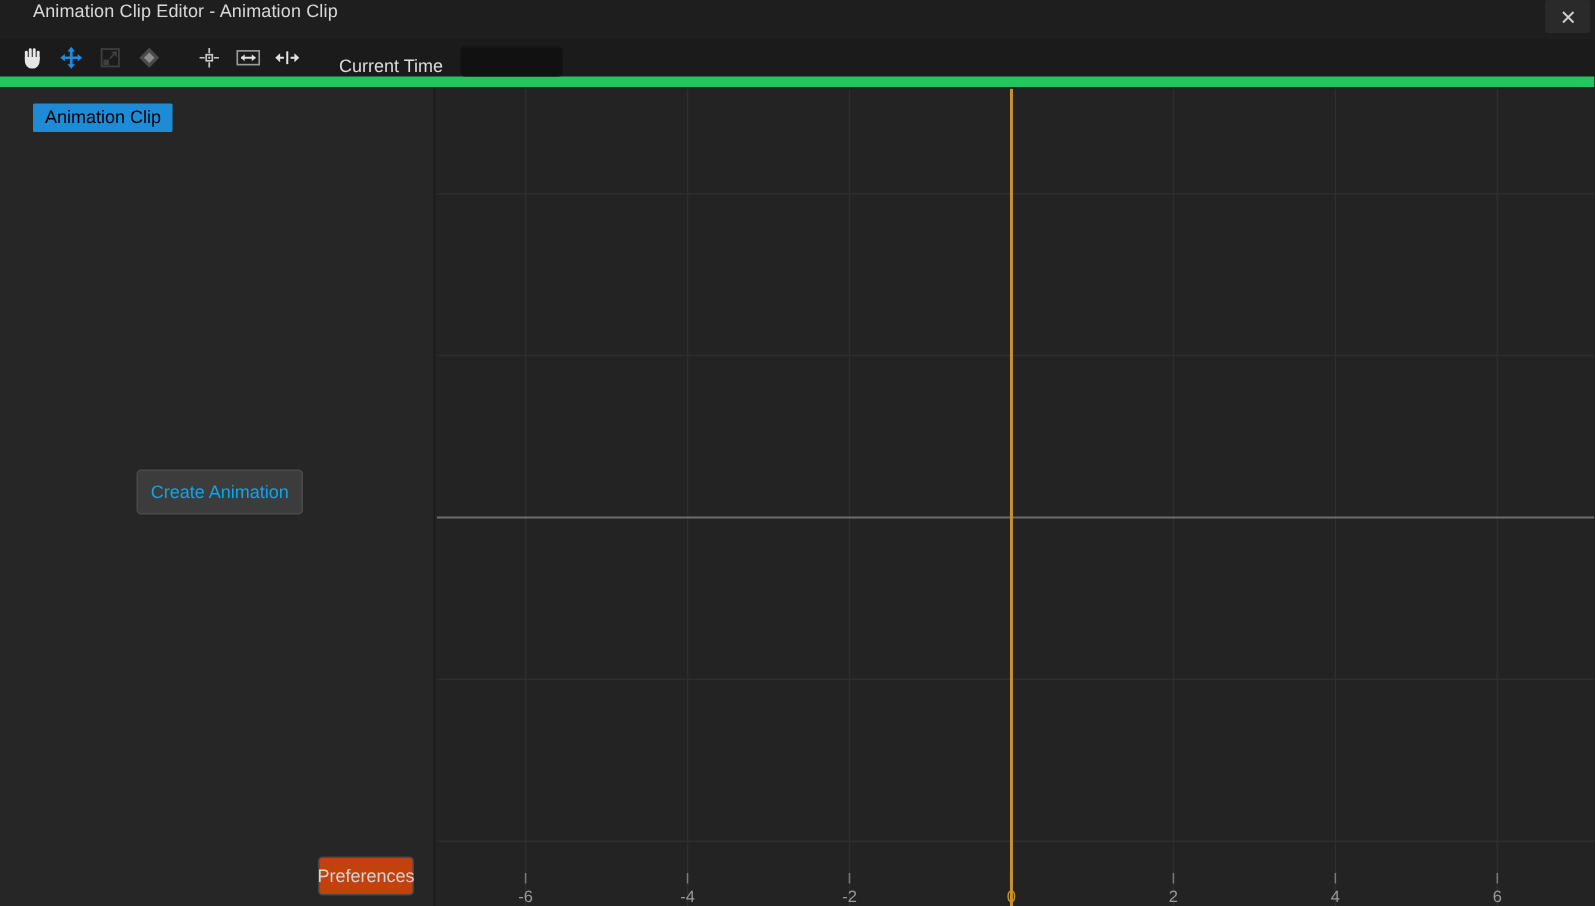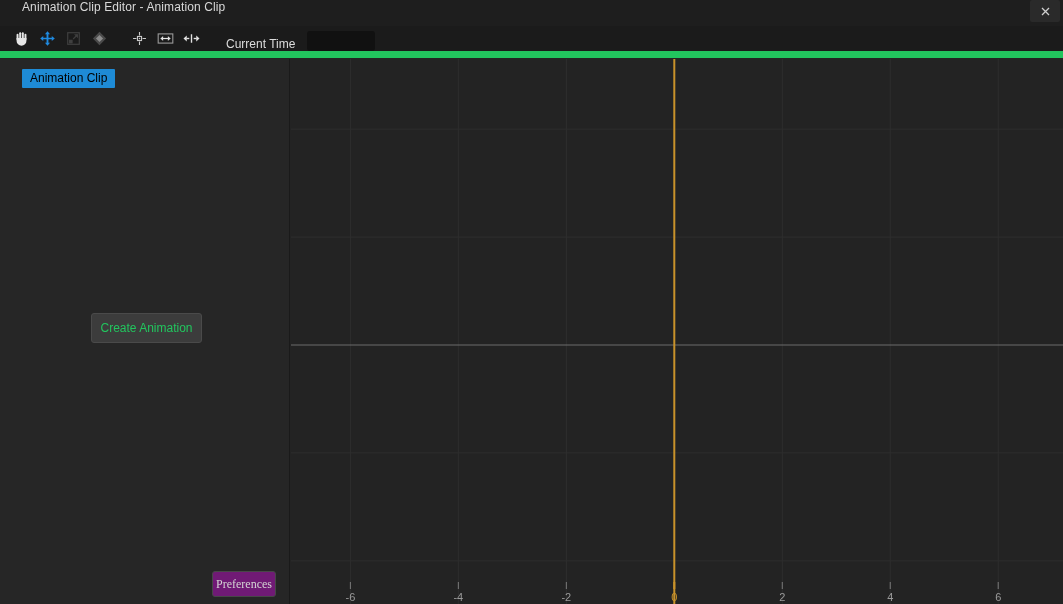--- a/index.html
+++ b/index.html
@@ -111,40 +111,40 @@
   }
   .create-anim-btn {
     position: absolute;
     left: 91px;
     top: 254px;
     width: 111px;
     height: 30px;
     background: #3c3c3c;
     border: 1px solid #4a4a4a;
     border-radius: 3px;
-    color: #22c55e;
+    color: #0ea5e9;
     font-size: 12px;
     font-family: "Liberation Sans", sans-serif;
     display: flex;
     align-items: center;
     justify-content: center;
     white-space: nowrap;
   }
   .prefs-btn {
     position: absolute;
     left: 212px;
     top: 512px;
     width: 64px;
     height: 26px;
-    background: #701a75;
+    background: #c2410c;
     border: 1px solid #474747;
     border-radius: 3px;
     color: #d4d4d4;
     font-size: 12px;
-    font-family: Liberation Serif, serif;
+    font-family: Liberation Sans, sans-serif;
     display: flex;
     align-items: center;
     justify-content: center;
     white-space: nowrap;
   }
 
   
   .graph {
     position: absolute;
     left: 291px; top: 59px;

